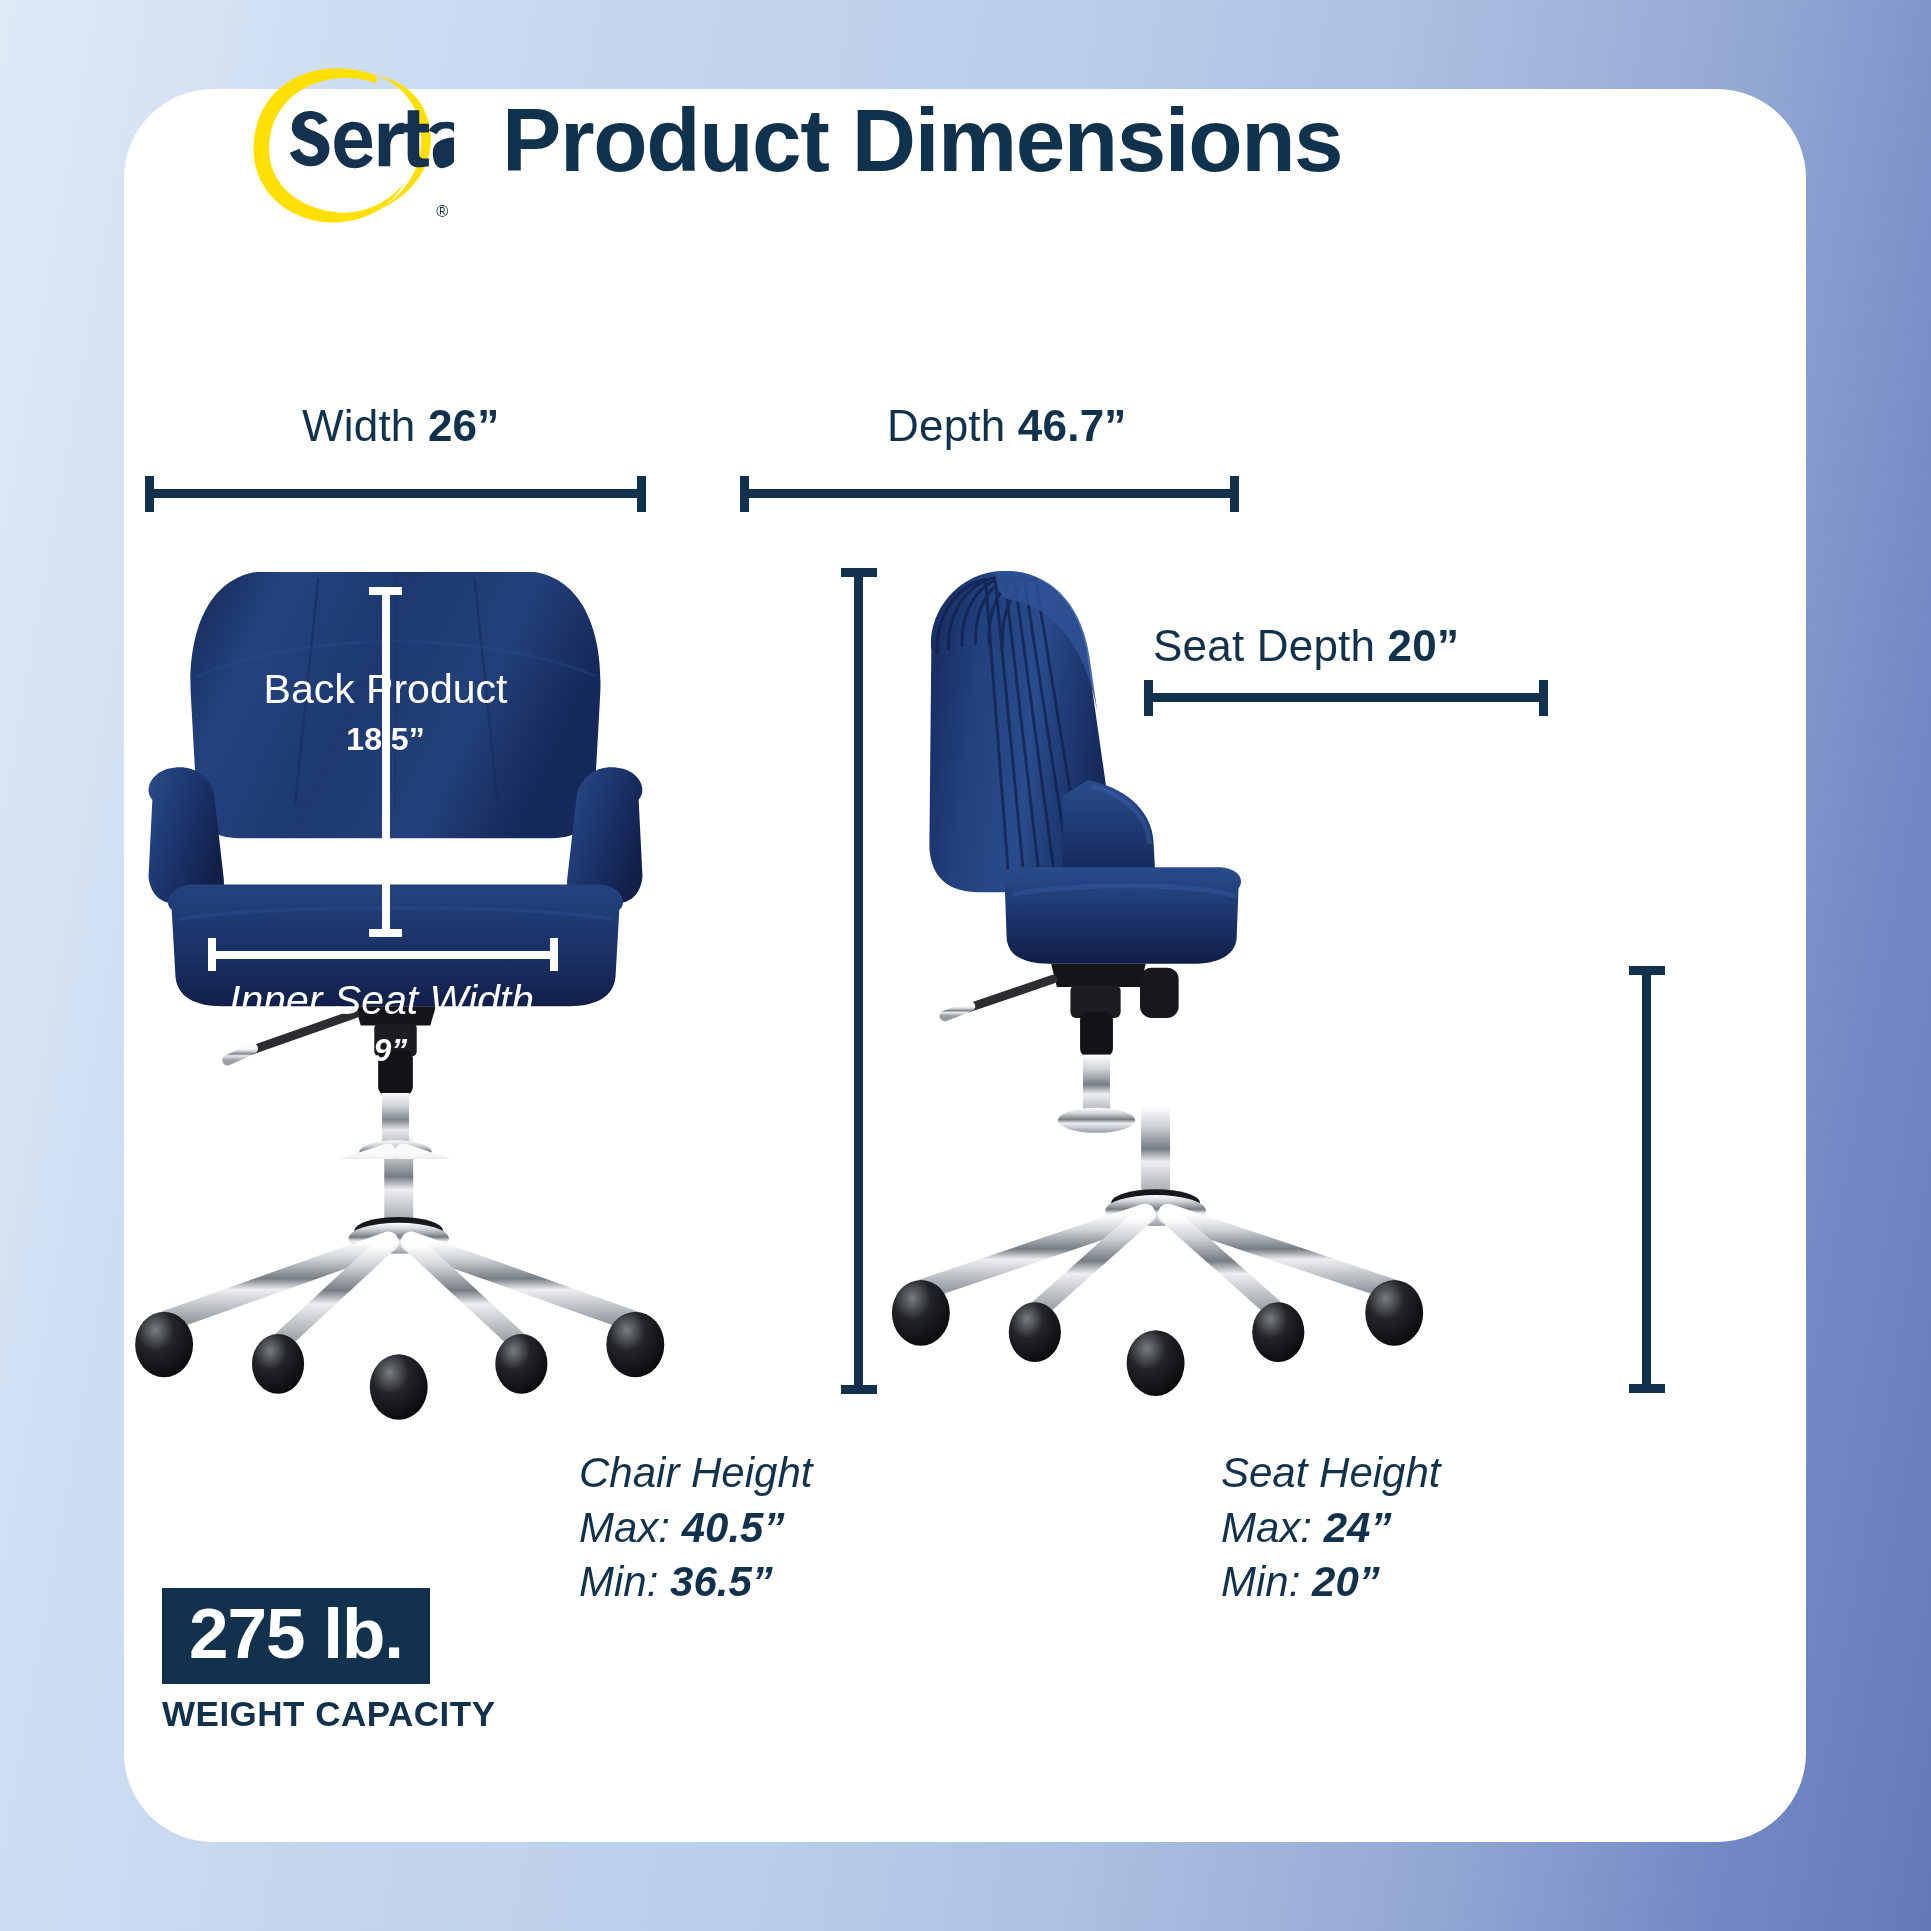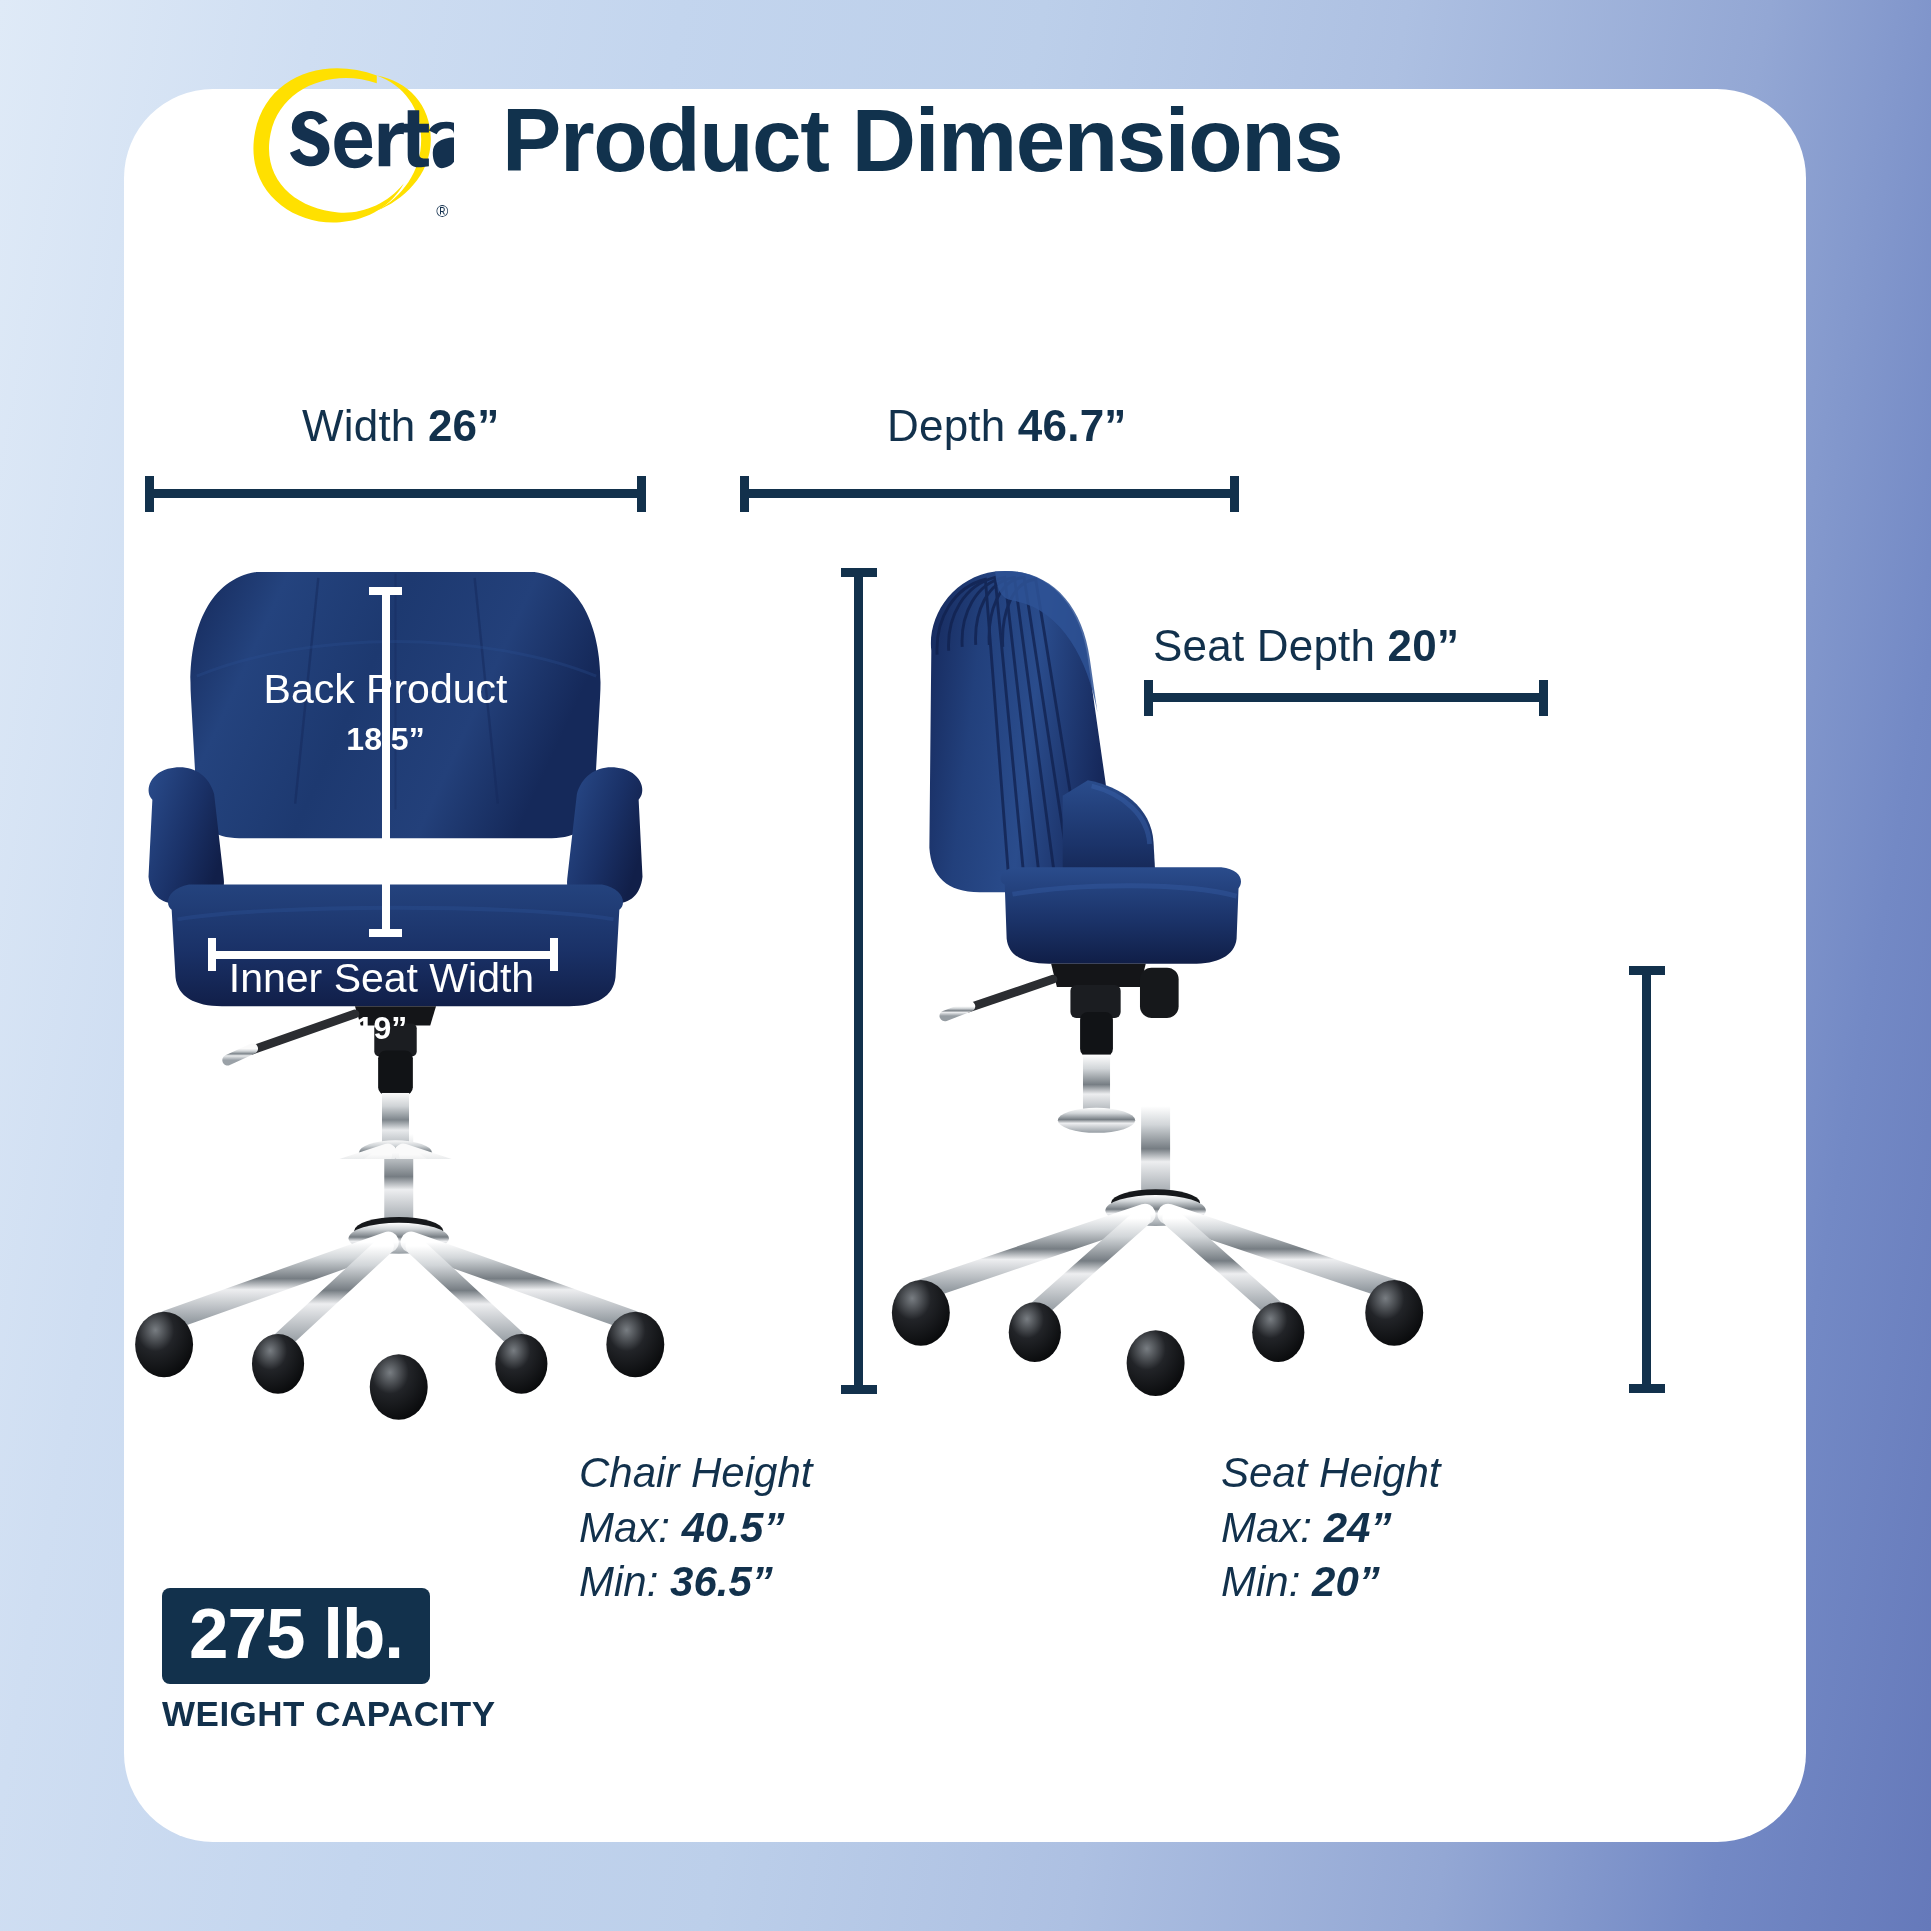--- a/index.html
+++ b/index.html
@@ -82,21 +82,21 @@
 
   
   .stack { position:absolute; color:#12314c; white-space:nowrap;font-style:italic; }
   .stack .ln { font-size:42px; font-weight:300; line-height:1.30; }
   .stack .ln b { font-weight:bold; }
 
   
   .badge { position:absolute; left:162px; top:1588px; }
   .badge-box {
     background:#12314c; color:#fff;
-    padding:9.7px 27px 15.4px 27px; display:inline-block;border-radius:8px;
+    padding:9.7px 27px 15.4px 27px; display:inline-block;
   }
   .badge-num { font-size:71px; font-weight:bold; letter-spacing:-1px; line-height:1; }
   .badge-cap {
     margin-top:9.7px; color:#12314c; font-size:35px;
     font-weight:bold; letter-spacing:0.5px;
   }
 
   
   .chair { position:absolute; }
   .chair svg { display:block; width:100%; height:100%; }
@@ -272,21 +272,21 @@
   <div class="white-label" style="left:154px; top:666px; width:463px;">
     <div>
       <span>Back Product</span>
     </div>
     <div>
       <b>18.5”</b>
     </div>
   </div>
 
   <div class="wrule-h" style="left:208px; top:951px; width:350px;"></div>
-  <div class="white-label" style="left:140px; top:955px; width:483px;">
+  <div class="white-label" style="left:140px; top:977px; width:483px;font-style:italic;">
     <div>
       <span>Inner Seat Width</span>
     </div>
     <div>
       <b>19”</b>
     </div>
   </div>
 
   <div class="chair" style="left:908px; top:558px; width:406px; height:599px; z-index:5;">
     <svg viewBox="0 0 420 620">

